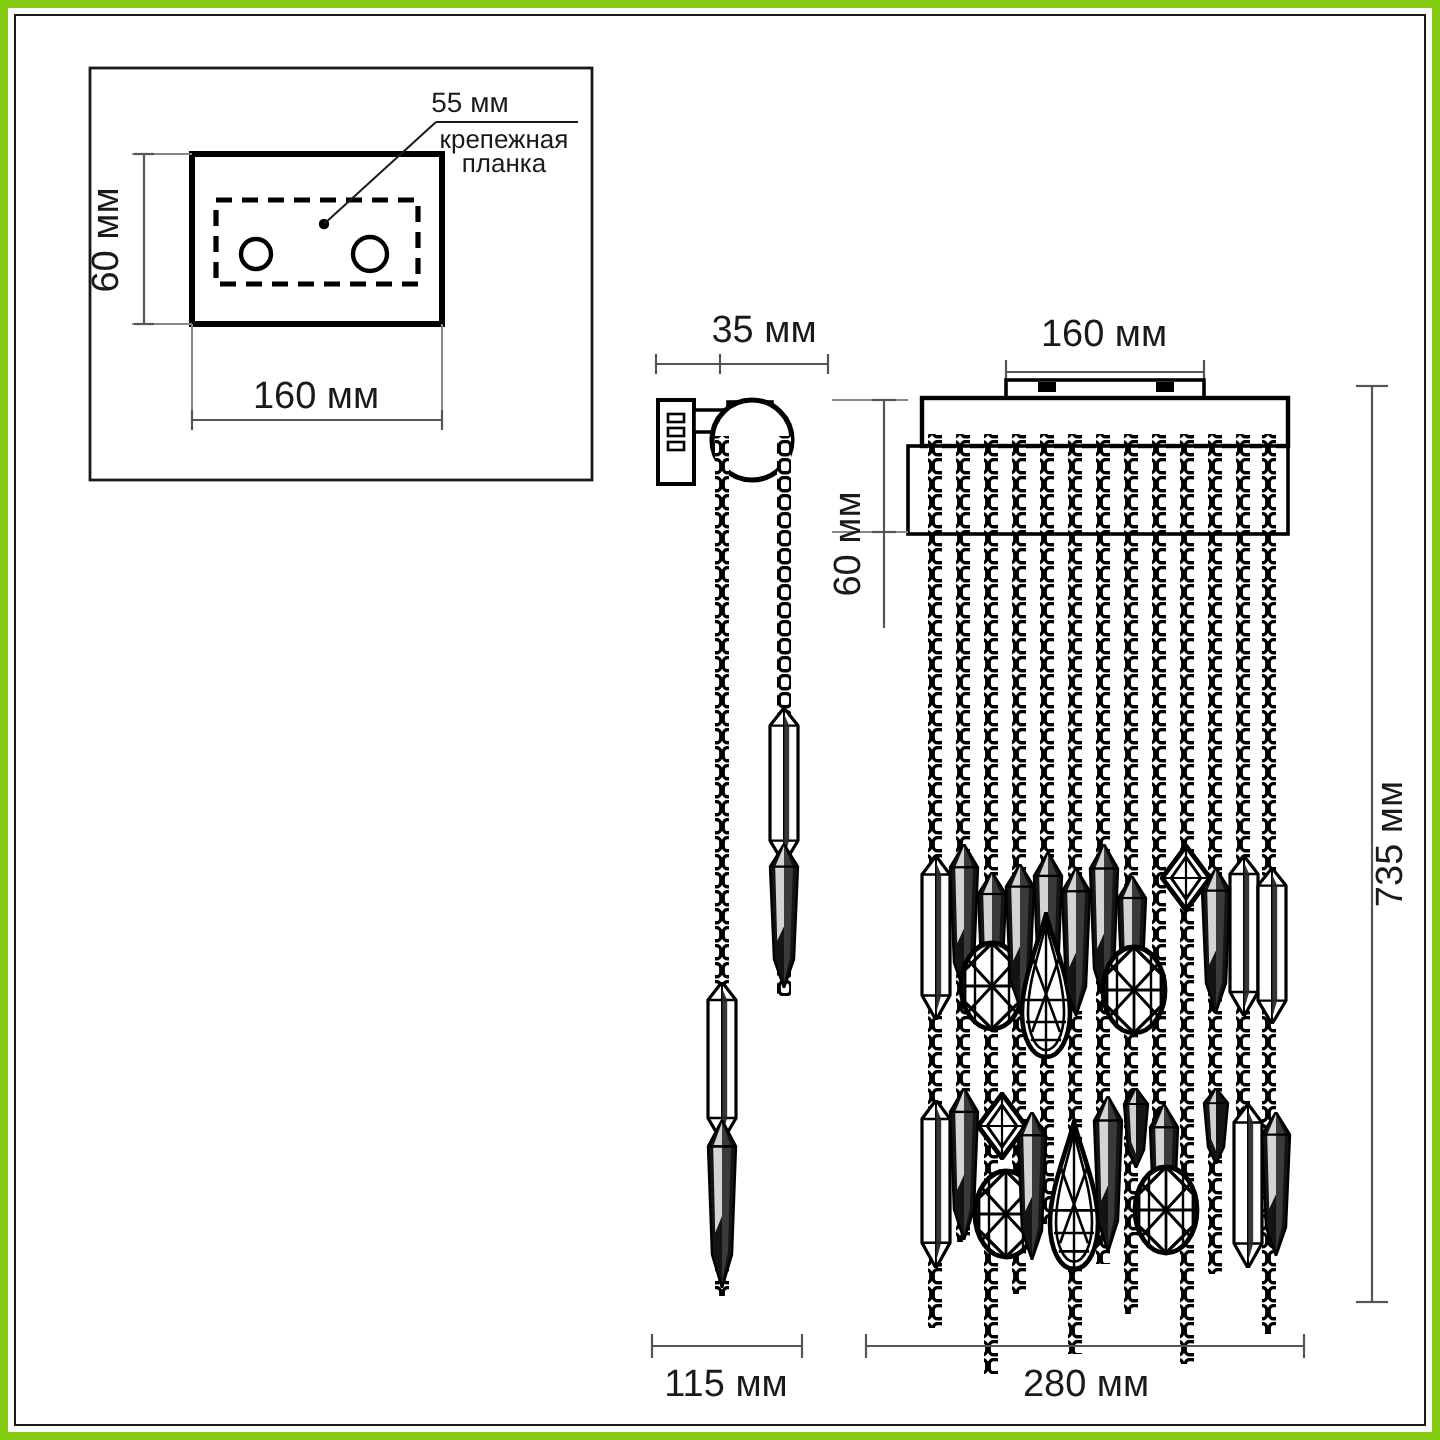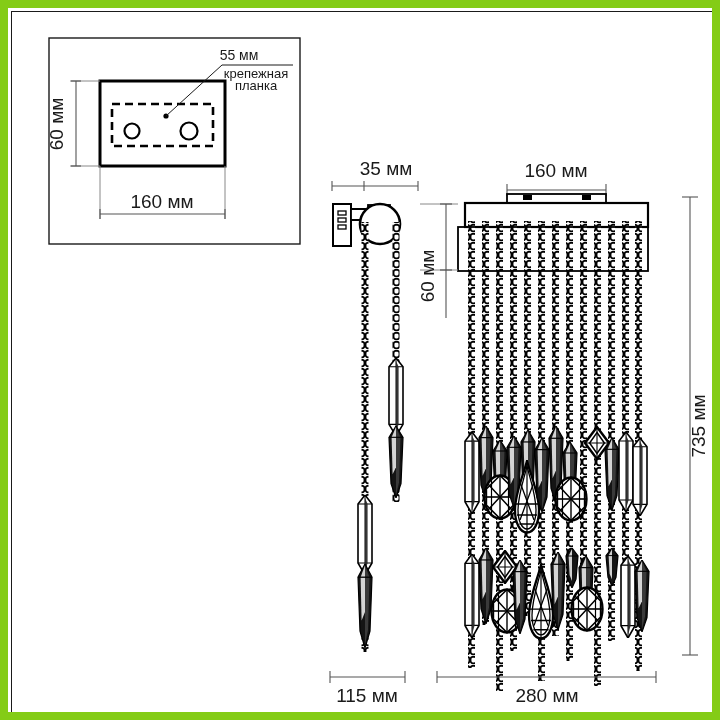--- a/index.html
+++ b/index.html
@@ -9,21 +9,21 @@
   }
   body {
     font-family: "Liberation Sans", sans-serif;
   }
   #sheet {
     position: relative;
     width: 720px;
     height: 720px;
     background: #ffffff;
     box-sizing: border-box;
-    border: 8px solid #84cc16;
+    border: 4px solid #84cc16;
     overflow: hidden;
   }
   #sheet-inner {
     position: absolute;
     left: 3px; top: 3px;
     width: 706px; height: 706px;
     border: 1px solid #1a1a1a;
     box-sizing: border-box;
   }
   svg.drawing {

